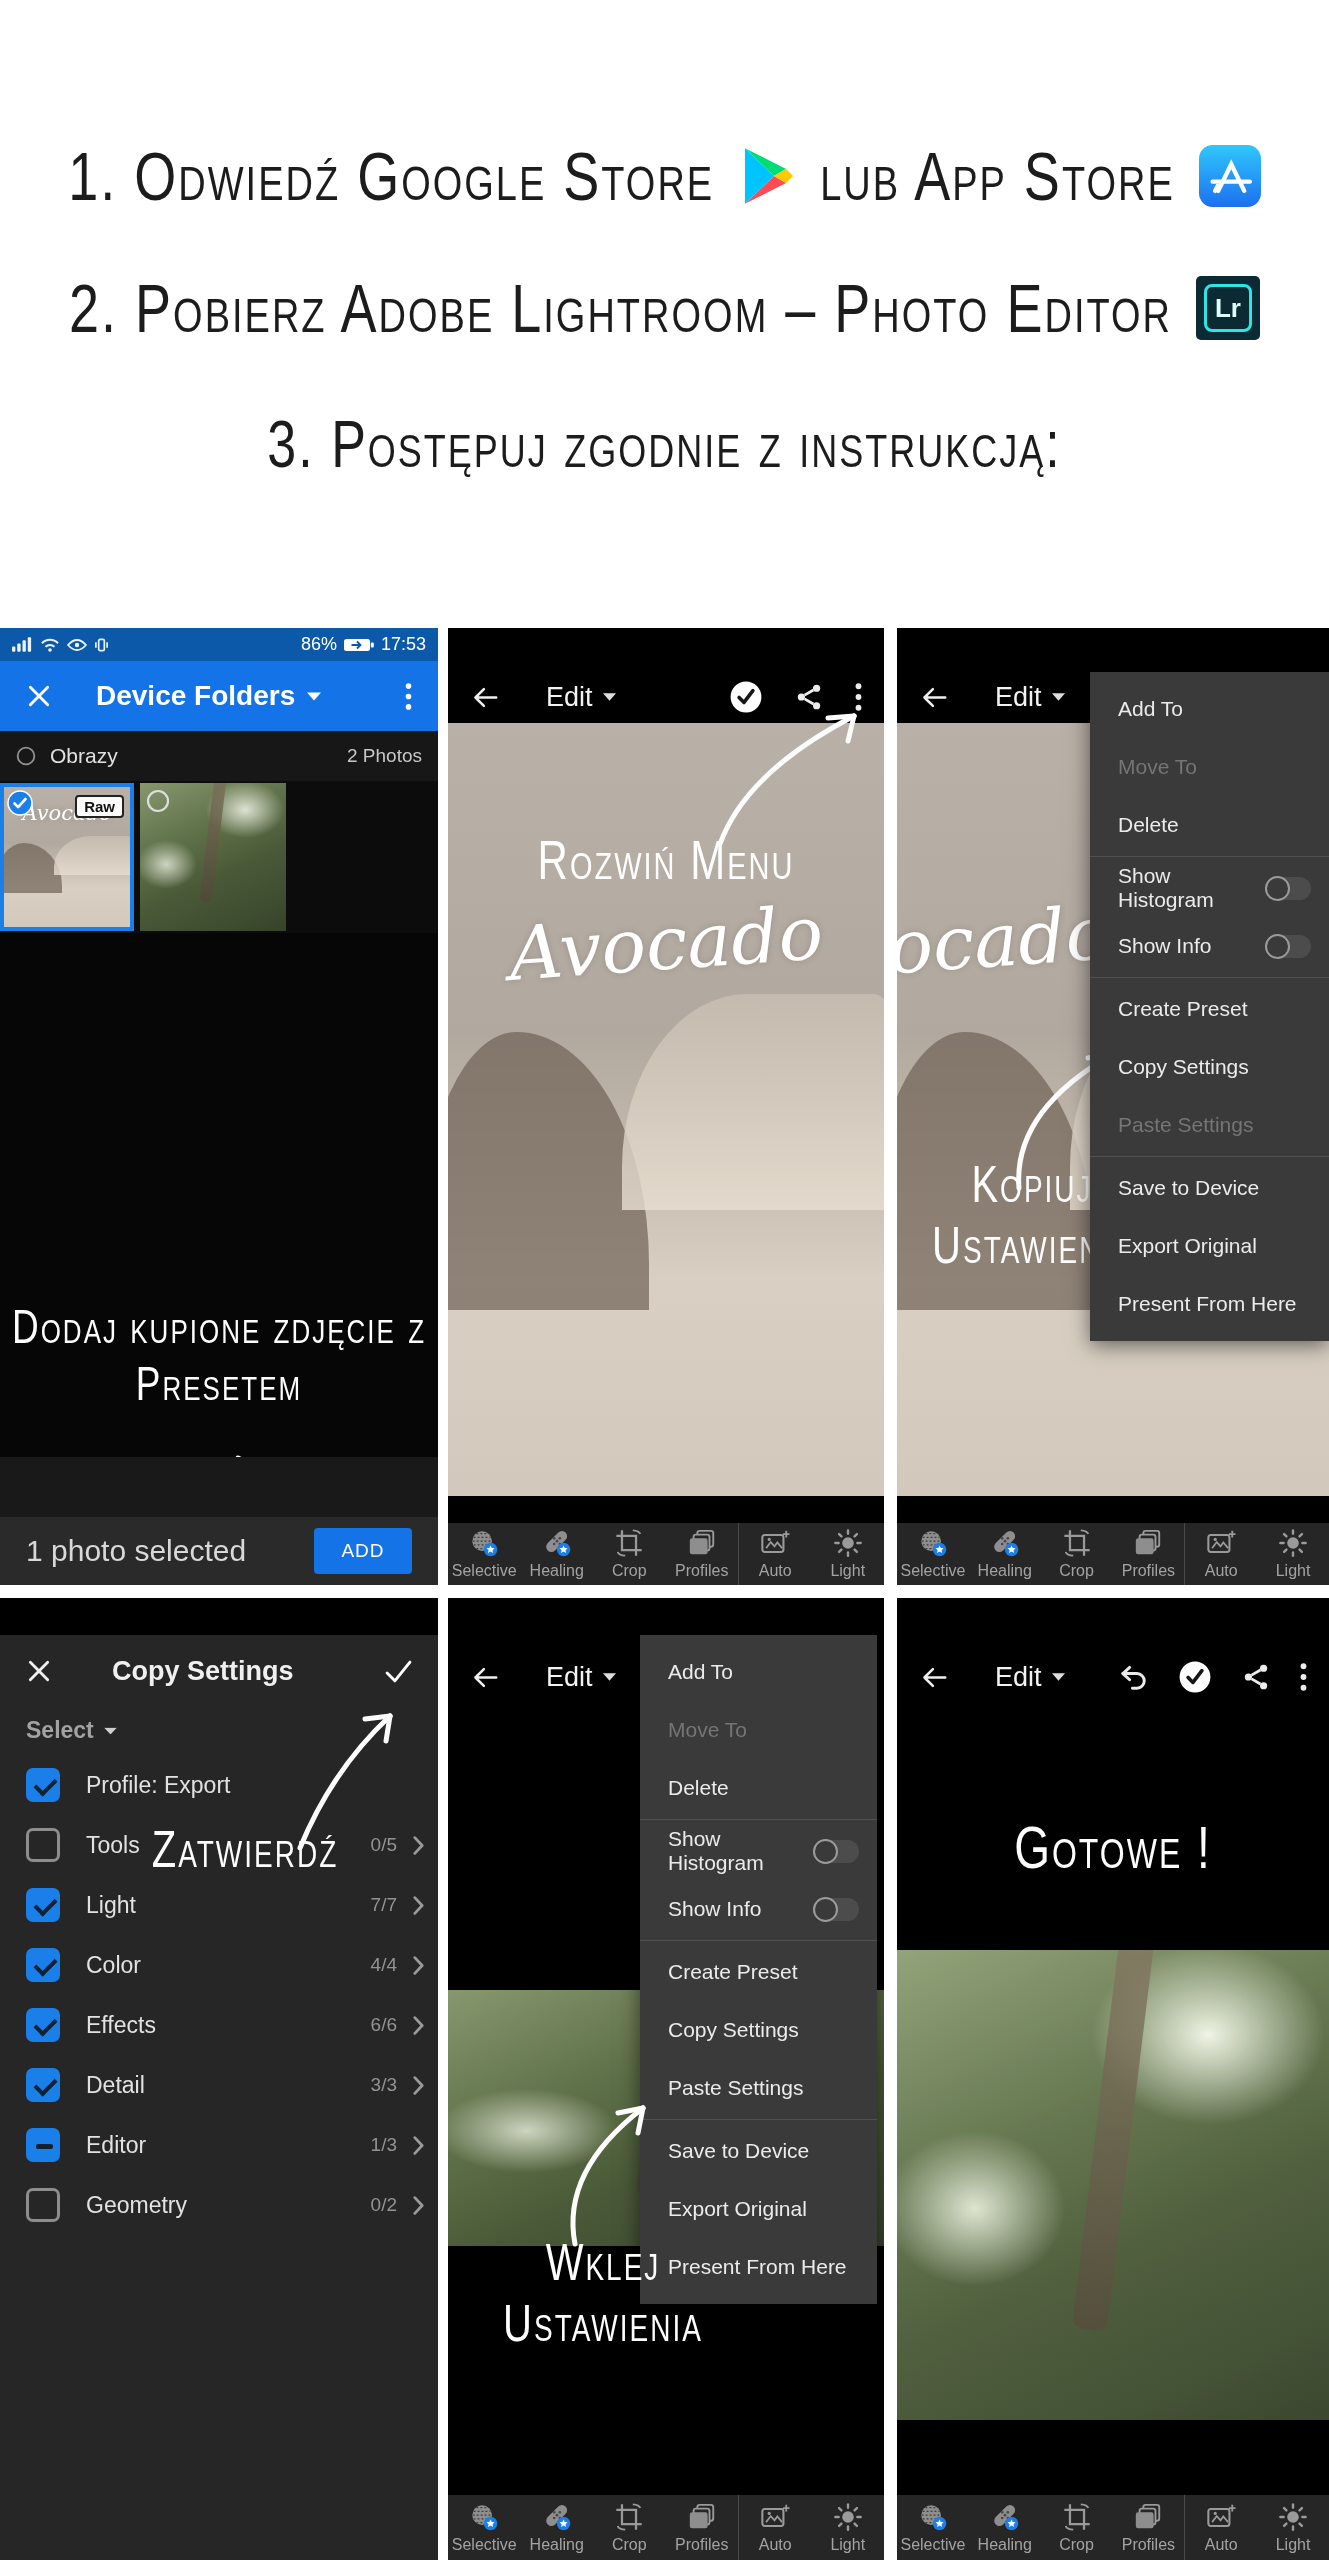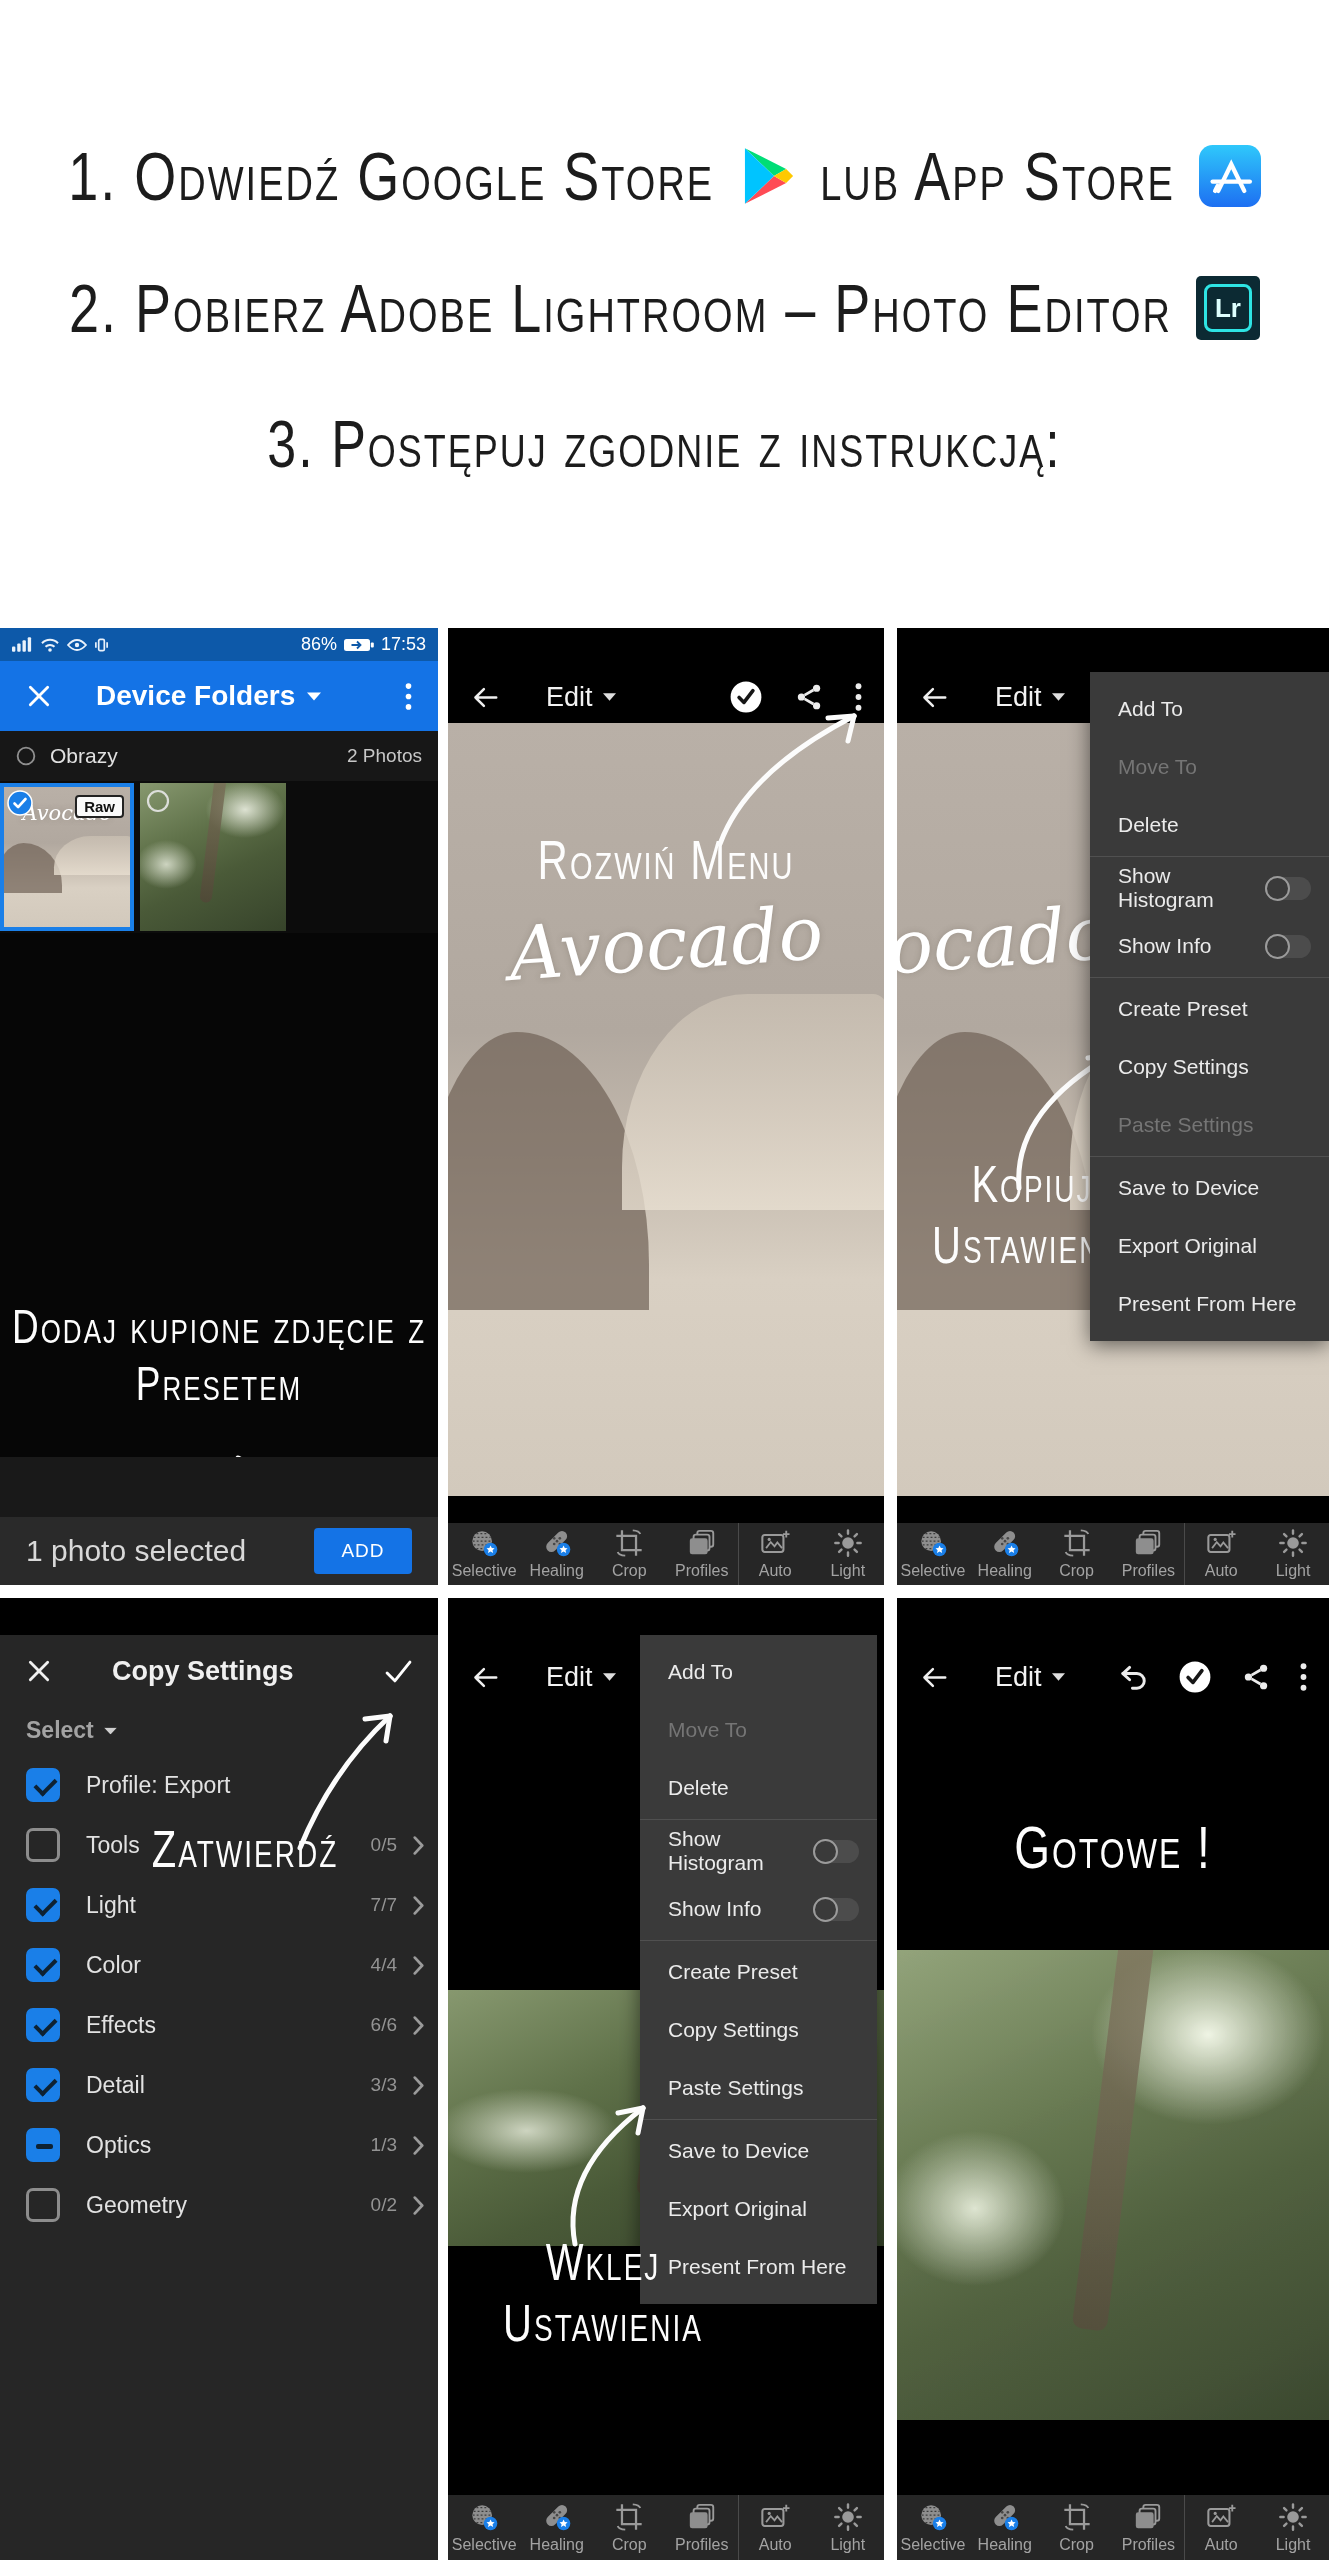--- a/index.html
+++ b/index.html
@@ -487,21 +487,21 @@
         <div class="crow">
             <span class="cb on"></span>
             <span class="lb">Detail</span>
             <span class="ct">3/3</span>
             <svg width="11" height="19" style="color:#9a9a9a">
               <use href="#sym-chevr"></use>
             </svg>
           </div>
         <div class="crow">
             <span class="cb part"></span>
-            <span class="lb">Optics</span>
+            <span class="lb">Editor</span>
             <span class="ct">1/3</span>
             <svg width="11" height="19" style="color:#9a9a9a">
               <use href="#sym-chevr"></use>
             </svg>
           </div>
         <div class="crow">
             <span class="cb"></span>
             <span class="lb">Geometry</span>
             <span class="ct">0/2</span>
             <svg width="11" height="19" style="color:#9a9a9a">

